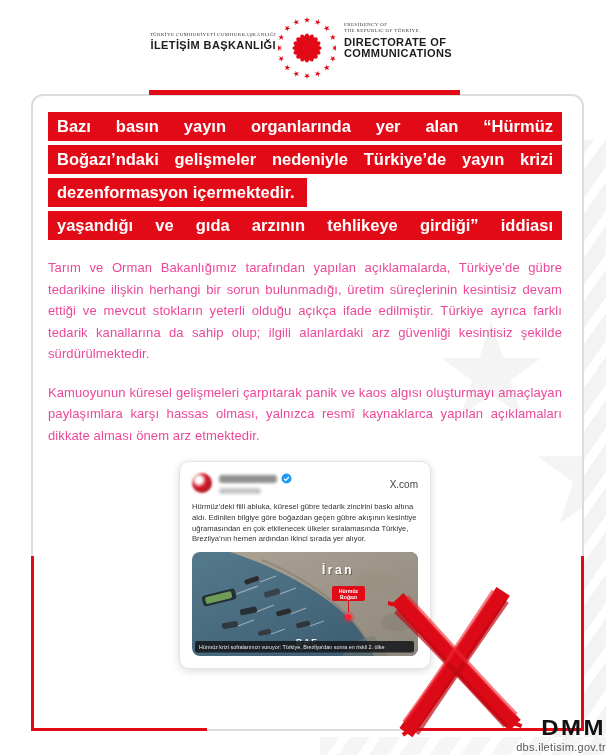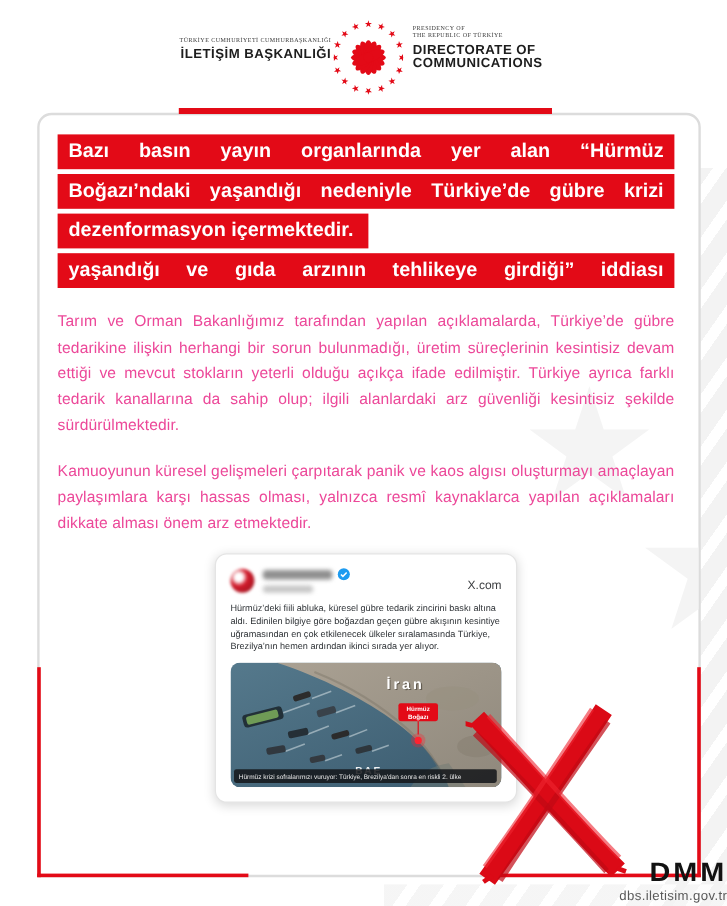--- a/index.html
+++ b/index.html
@@ -34,21 +34,21 @@
              padding:3px 9px 4px;margin-bottom:4px;}
   .claim-bar.justify{text-align:justify;text-align-last:justify;}
   .claim-bar.last{display:inline-block;padding-right:12px;}
 
   
   .para{color:#ec4899;font-size:13px;line-height:21.5px;text-align:justify;margin:17px 0 0 0;letter-spacing:.1px;}
 
   
   .tweet{width:252px;margin:15px auto 0;background:#fff;border:1px solid #e4e4e4;border-radius:10px;
          box-shadow:0 2px 9px rgba(0,0,0,.15);padding:10px 12px 12px;box-sizing:border-box;position:relative;}
-  .tweet-head{display:flex;align-items:flex-end;}
+  .tweet-head{display:flex;align-items:center;}
   .avatar{width:20px;height:20px;border-radius:50%;flex:0 0 auto;
           background:radial-gradient(circle at 35% 35%, #ffffff 0 18%, #d21a2a 40%, #8e1620 100%);
           filter:blur(1.2px);}
   .id-col{flex:1;margin-left:7px;padding-top:1px;}
   .name-row{display:flex;align-items:center;}
   .blur-name{width:58px;height:8px;border-radius:3px;background:#8f8f8f;filter:blur(1.6px);}
   .blur-handle{width:42px;height:6px;border-radius:3px;background:#c6c6c6;filter:blur(1.6px);margin-top:4px;}
   .vbadge{margin-left:4px;flex:0 0 auto;}
   .xcom{font-size:10px;color:#3d3f42;font-weight:normal;padding-top:2px;}
   .tweet-text{margin-top:8px;font-size:7.6px;line-height:1.42;color:#2f3337;text-align:left;}
@@ -126,21 +126,21 @@
   <div class="top-accent"></div>
 
   <div class="card">
     <div class="watermark-star" style="left:400px;top:210px;font-size:130px;">★</div>
     <div class="watermark-star" style="left:495px;top:300px;font-size:150px;">★</div>
 
     <div class="card-content">
 
       <div class="claim">
         <div class="claim-bar justify">Bazı basın yayın organlarında yer alan “Hürmüz</div>
-        <div class="claim-bar justify">Boğazı’ndaki yaşandığı nedeniyle Türkiye’de gübre krizi</div>
+        <div class="claim-bar justify">Boğazı’ndaki gelişmeler nedeniyle Türkiye’de yayın krizi</div>
         <div class="claim-bar last">dezenformasyon içermektedir.</div>
         <div class="claim-bar justify">yaşandığı ve gıda arzının tehlikeye girdiği” iddiası</div>
       </div>
 
       <p class="para">Tarım ve Orman Bakanlığımız tarafından yapılan açıklamalarda, Türkiye’de gübre tedarikine ilişkin herhangi bir sorun bulunmadığı, üretim süreçlerinin kesintisiz devam ettiği ve mevcut stokların yeterli olduğu açıkça ifade edilmiştir. Türkiye ayrıca farklı tedarik kanallarına da sahip olup; ilgili alanlardaki arz güvenliği kesintisiz şekilde sürdürülmektedir.</p>
       <p class="para">Kamuoyunun küresel gelişmeleri çarpıtarak panik ve kaos algısı oluşturmayı amaçlayan paylaşımlara karşı hassas olması, yalnızca resmî kaynaklarca yapılan açıklamaları dikkate alması önem arz etmektedir.</p>
 
       <div class="tweet">
         <div class="tweet-head">
           <div class="avatar"></div>

